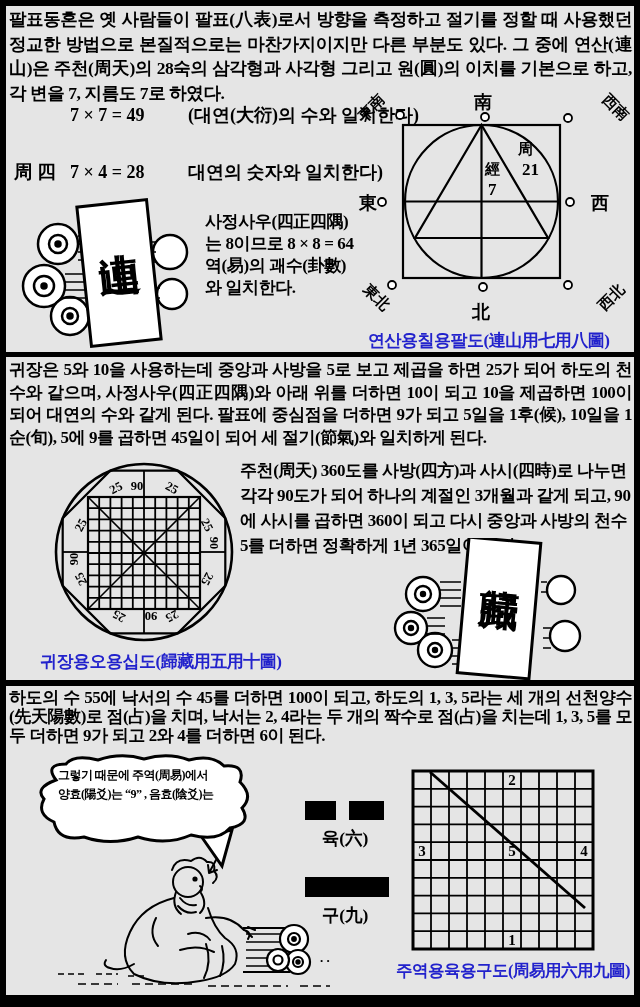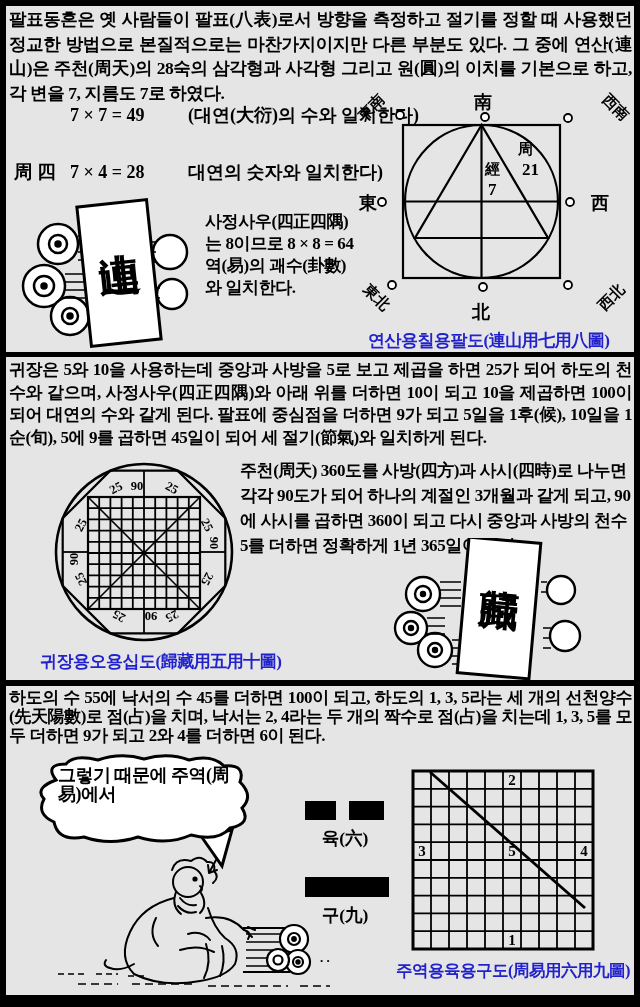--- a/index.html
+++ b/index.html
@@ -14,21 +14,21 @@
     text-align:justify;letter-spacing:-0.4px;
   }
   .eqrow{position:absolute;left:14px;font-size:18px;font-weight:bold;white-space:nowrap;}
   .eqrow .pre{display:inline-block;width:56px;font-size:18.5px;}
   .eqrow .frm{display:inline-block;width:118px;}
   .caption{
     position:absolute;color:#2222cc;font-weight:bold;font-size:17px;
     white-space:nowrap;letter-spacing:-0.5px;
   }
   .sidenote{position:absolute;font-size:17px;line-height:22px;font-weight:bold;letter-spacing:-0.4px;}
-  .bubbletext{position:absolute;font-size:18px;line-height:19px;font-weight:bold;letter-spacing:-0.5px;}
+  .bubbletext{position:absolute;font-size:12px;line-height:19px;font-weight:bold;letter-spacing:-0.5px;}
   .bar{position:absolute;background:#000;}
   .yylabel{position:absolute;font-size:17.5px;font-weight:bold;text-align:center;width:92px;}
   svg text{font-family:"Liberation Serif","DejaVu Serif",serif;}
   .dots{position:absolute;font-size:13px;font-weight:bold;}
 </style>
 </head>
 <body>
 
 <div class="page">
 
@@ -195,20 +195,21 @@
   </svg>
 
   <div class="para" style="left:9px;top:688px;width:623px;font-size:17px;line-height:19px;">하도의 수 55에 낙서의 수 45를 더하면 100이 되고, 하도의 1, 3, 5라는 세 개의 선천양수(先天陽數)로 점(占)을 치며, 낙서는 2, 4라는 두 개의 짝수로 점(占)을 치는데 1, 3, 5를 모두 더하면 9가 되고 2와 4를 더하면 6이 된다.</div>
 
   <svg style="position:absolute;left:26px;top:752px;" width="240" height="118" viewBox="0 0 240 118">
     <path d="M175,84 L196,114 L206,78 Z" fill="#fff" stroke="#000" stroke-width="3"></path>
     <path d="M30,28 Q18,12 40,12 Q48,2 72,8 Q95,0 118,7 Q142,0 163,8 Q186,2 198,14 Q220,12 214,30 Q228,44 216,56 Q226,72 204,76 Q192,90 165,83 Q140,94 112,85 Q84,94 58,85 Q32,90 28,70 Q10,62 18,47 Q8,36 30,28 Z" fill="#fff" stroke="#000" stroke-width="3"></path>
   </svg>
   <div class="bubbletext" style="left:58px;top:766px;width:190px;">
     <div>그렇기 때문에 주역(周易)에서</div>
+    <div>양효(陽爻)는 “9” , 음효(陰爻)는</div>
   </div>
 
   <svg style="position:absolute;left:38px;top:838px;" width="315" height="152" viewBox="0 0 315 152">
     <g fill="none" stroke="#000" stroke-width="2" stroke-linecap="round">
       <path d="M178,22 l-7,13 m0,0 l-1,-8 m1,8 l8,-3"></path>
       <path d="M134,32 q4,-13 19,-9 q9,-7 16,1 q9,-1 7,9 q6,6 -1,12"></path>
       <circle cx="150" cy="44" r="15"></circle>
       <circle cx="157" cy="41" r="1.6" fill="#000"></circle>
       <path d="M162,48 q4,3 0,6"></path>
       <path d="M138,54 q-5,14 5,22 M163,55 q7,12 -1,20 M142,60 q7,9 16,7 M140,68 q8,9 18,6"></path>

